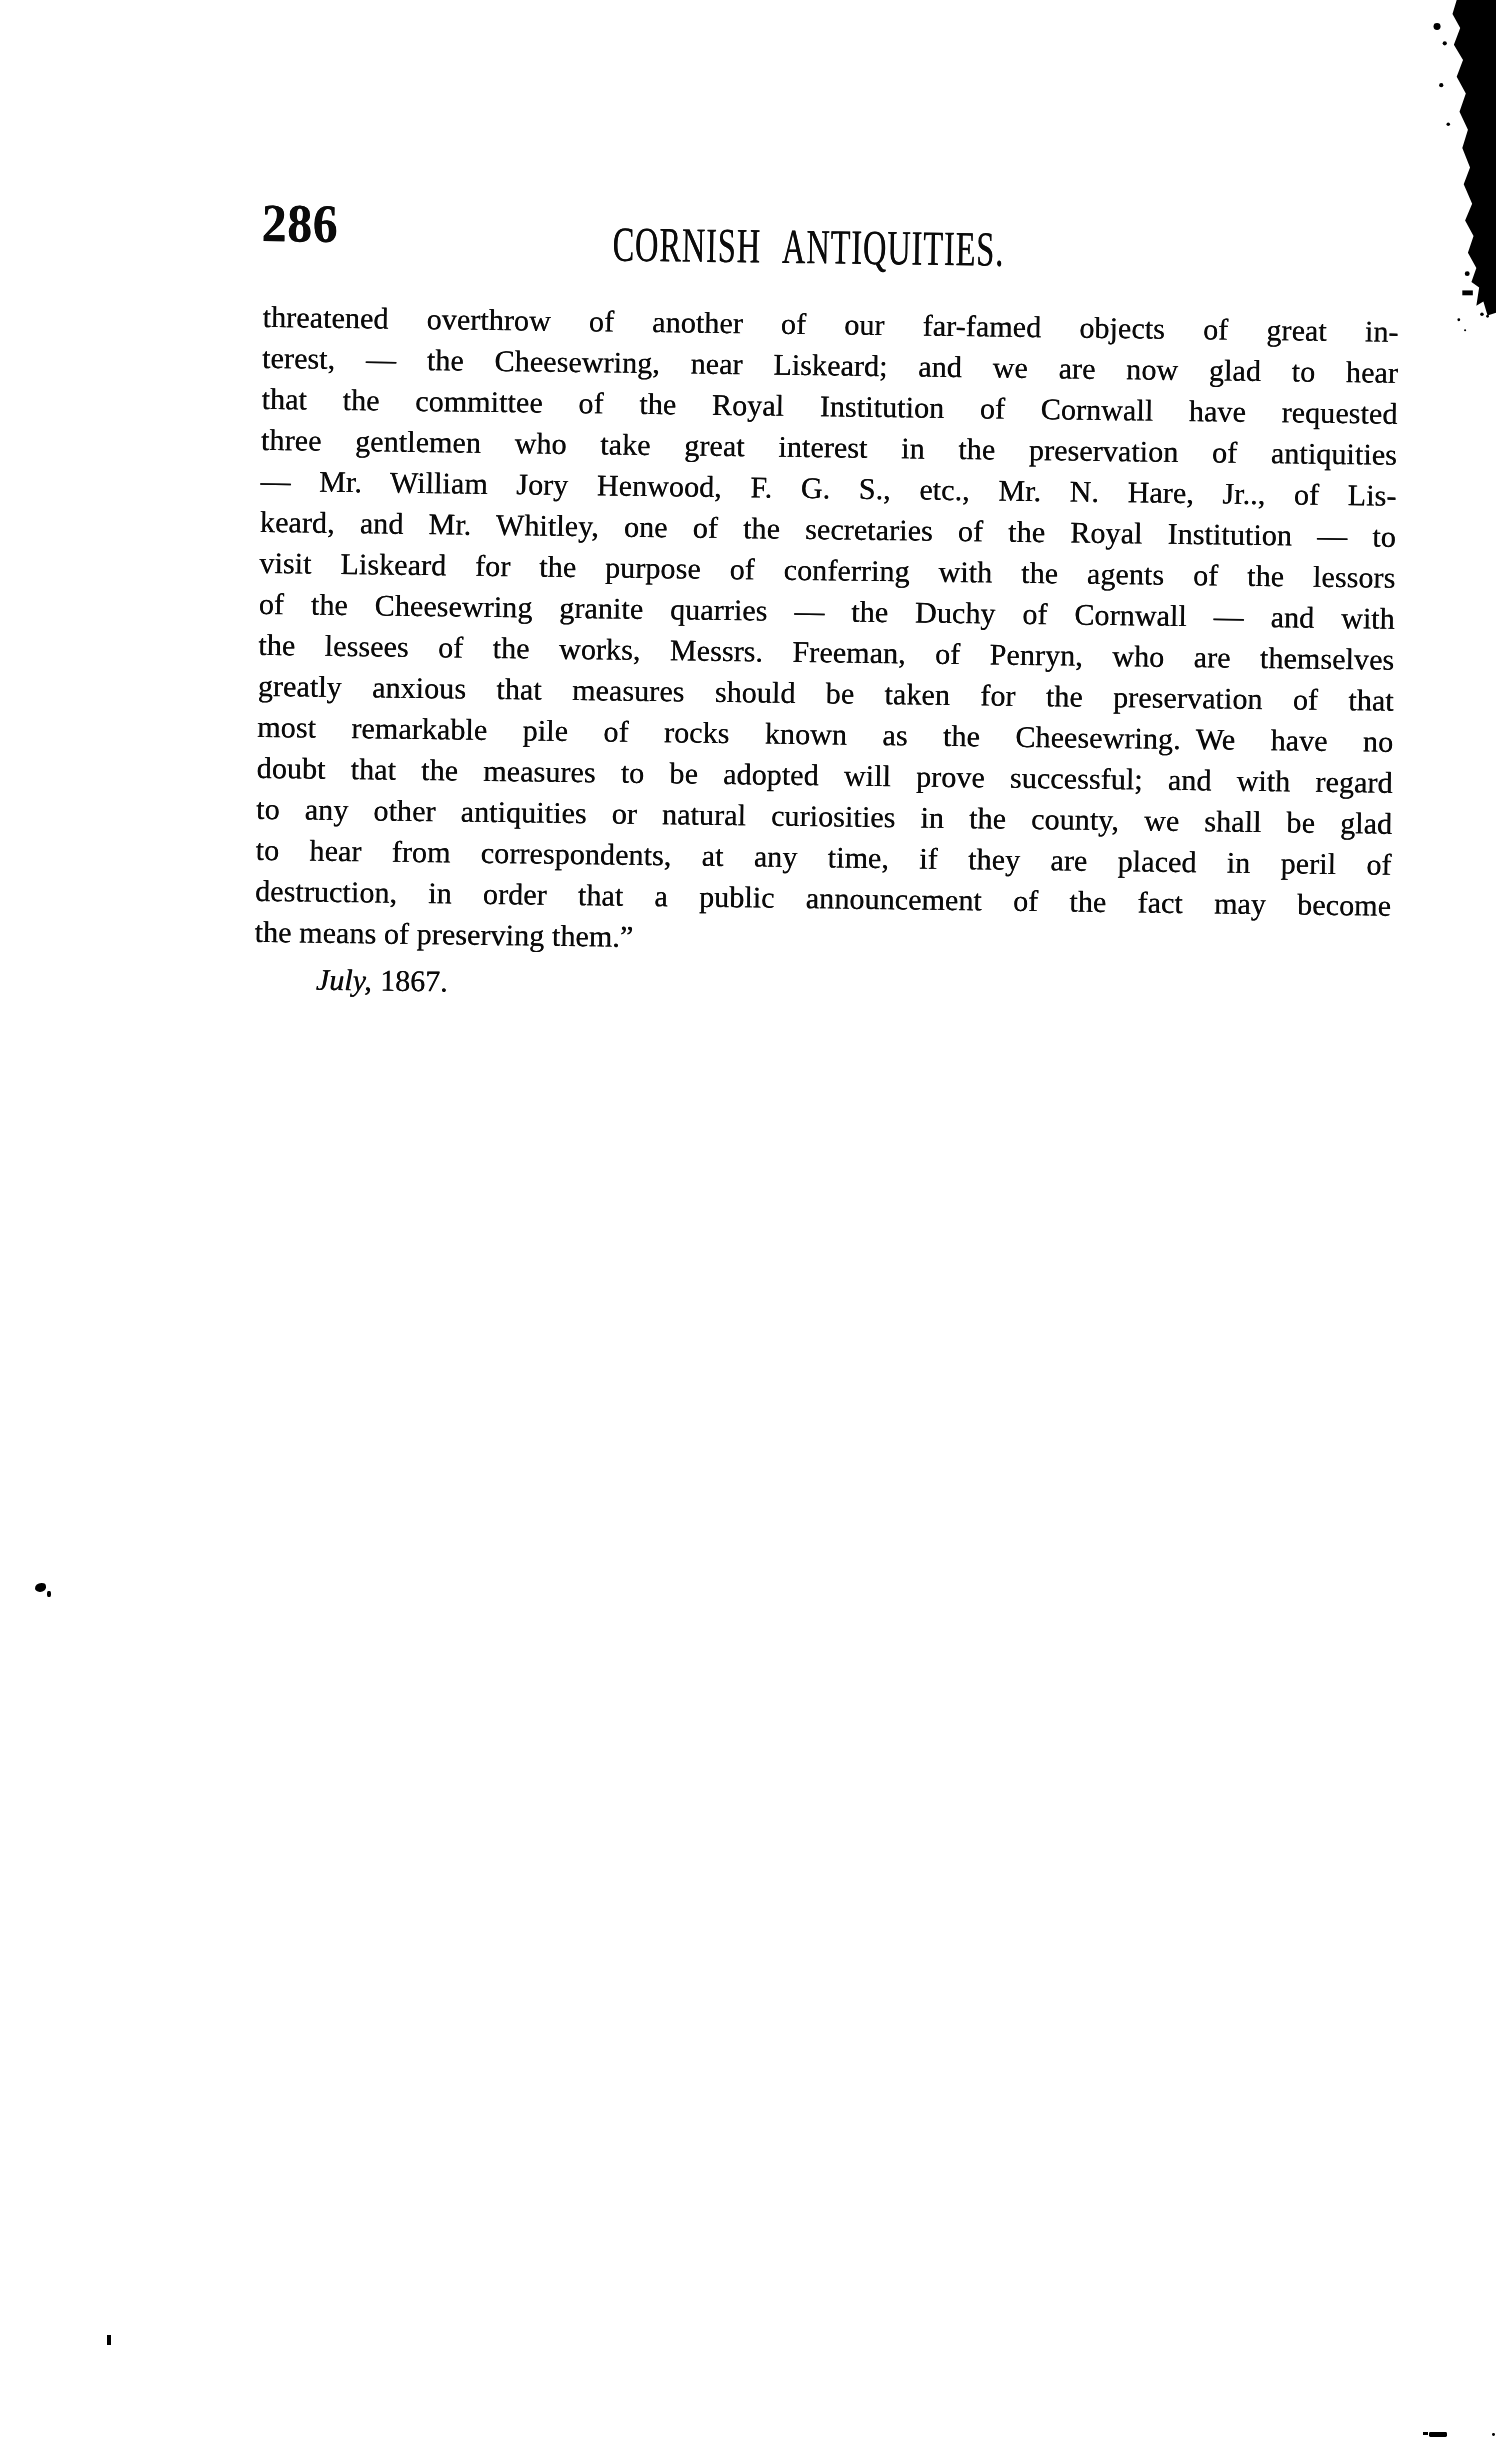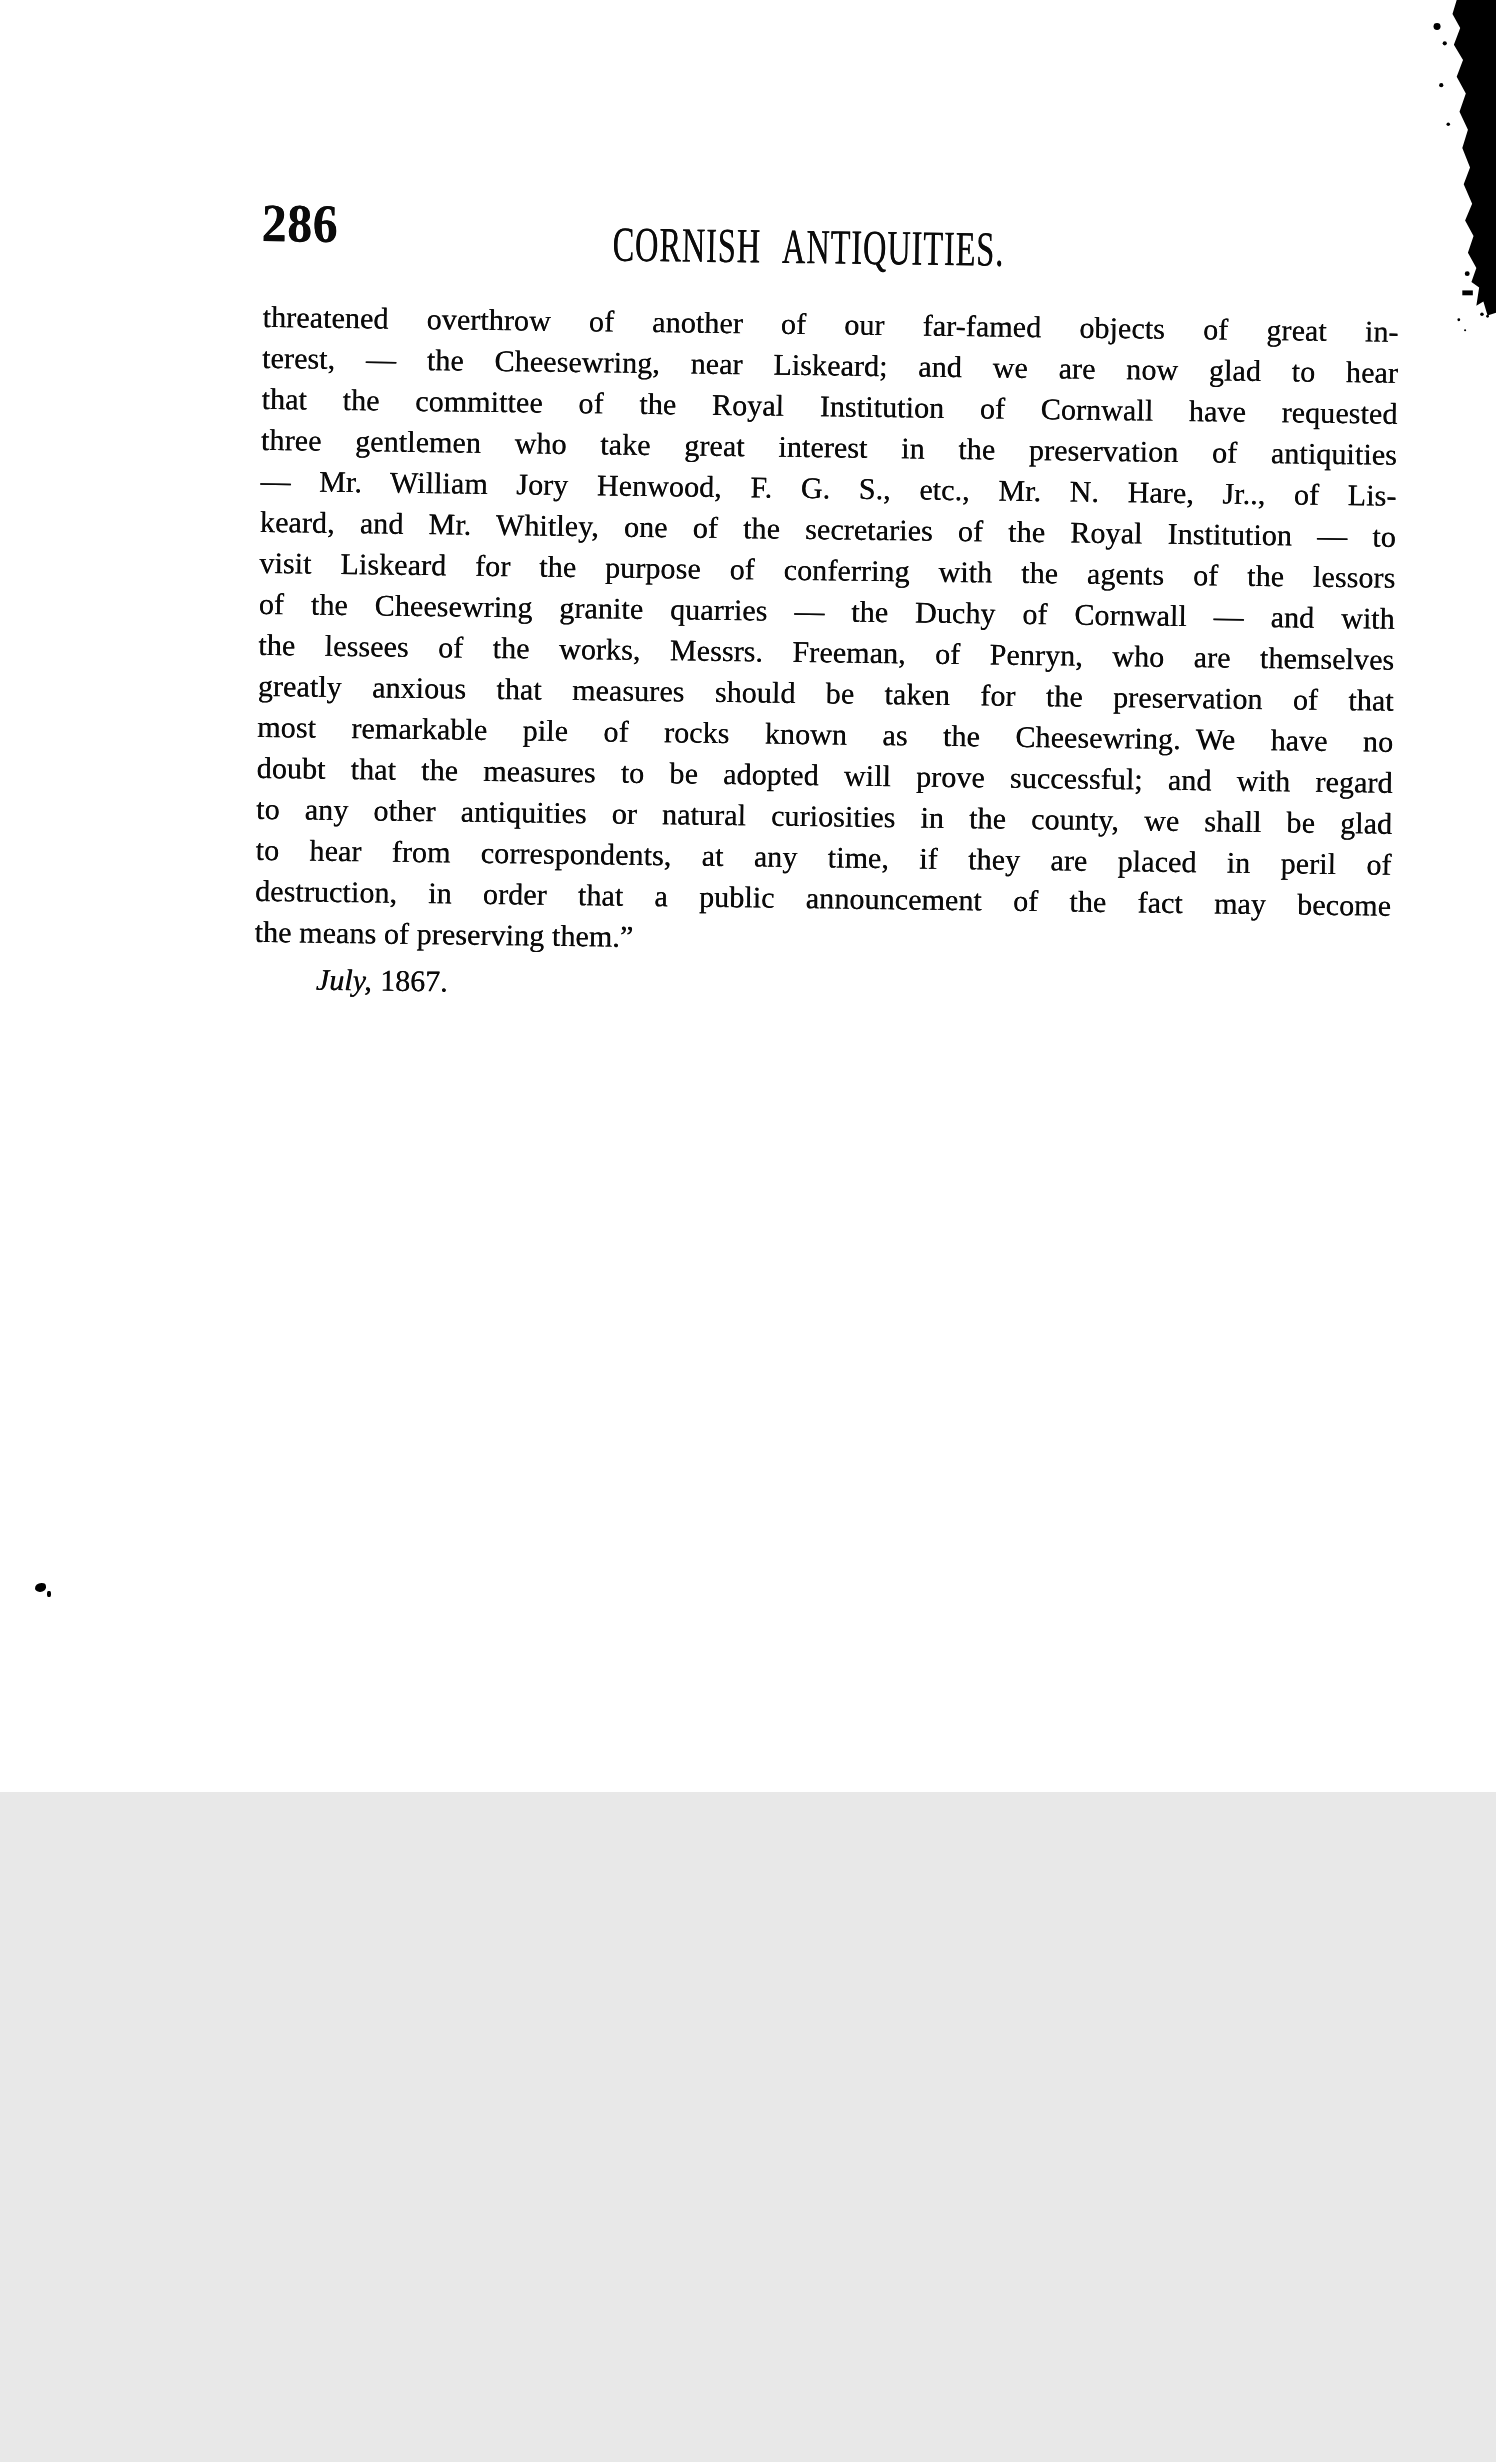--- a/index.html
+++ b/index.html
@@ -3,21 +3,21 @@
 <meta charset="utf-8">
 <style>
   html, body {
     margin: 0;
     padding: 0;
     background: #e8e8e8;
   }
   .page {
     position: relative;
     width: 1496px;
-    height: 1792px;
+    height: 2462px;
     background: #ffffff;
     overflow: hidden;
     font-family: "Liberation Serif", "DejaVu Serif", serif;
     color: #0b0b0b;
   }
   
   .content {
     position: absolute;
     left: 0; top: 0; right: 0; bottom: 0;
     transform: rotate(0.75deg);

